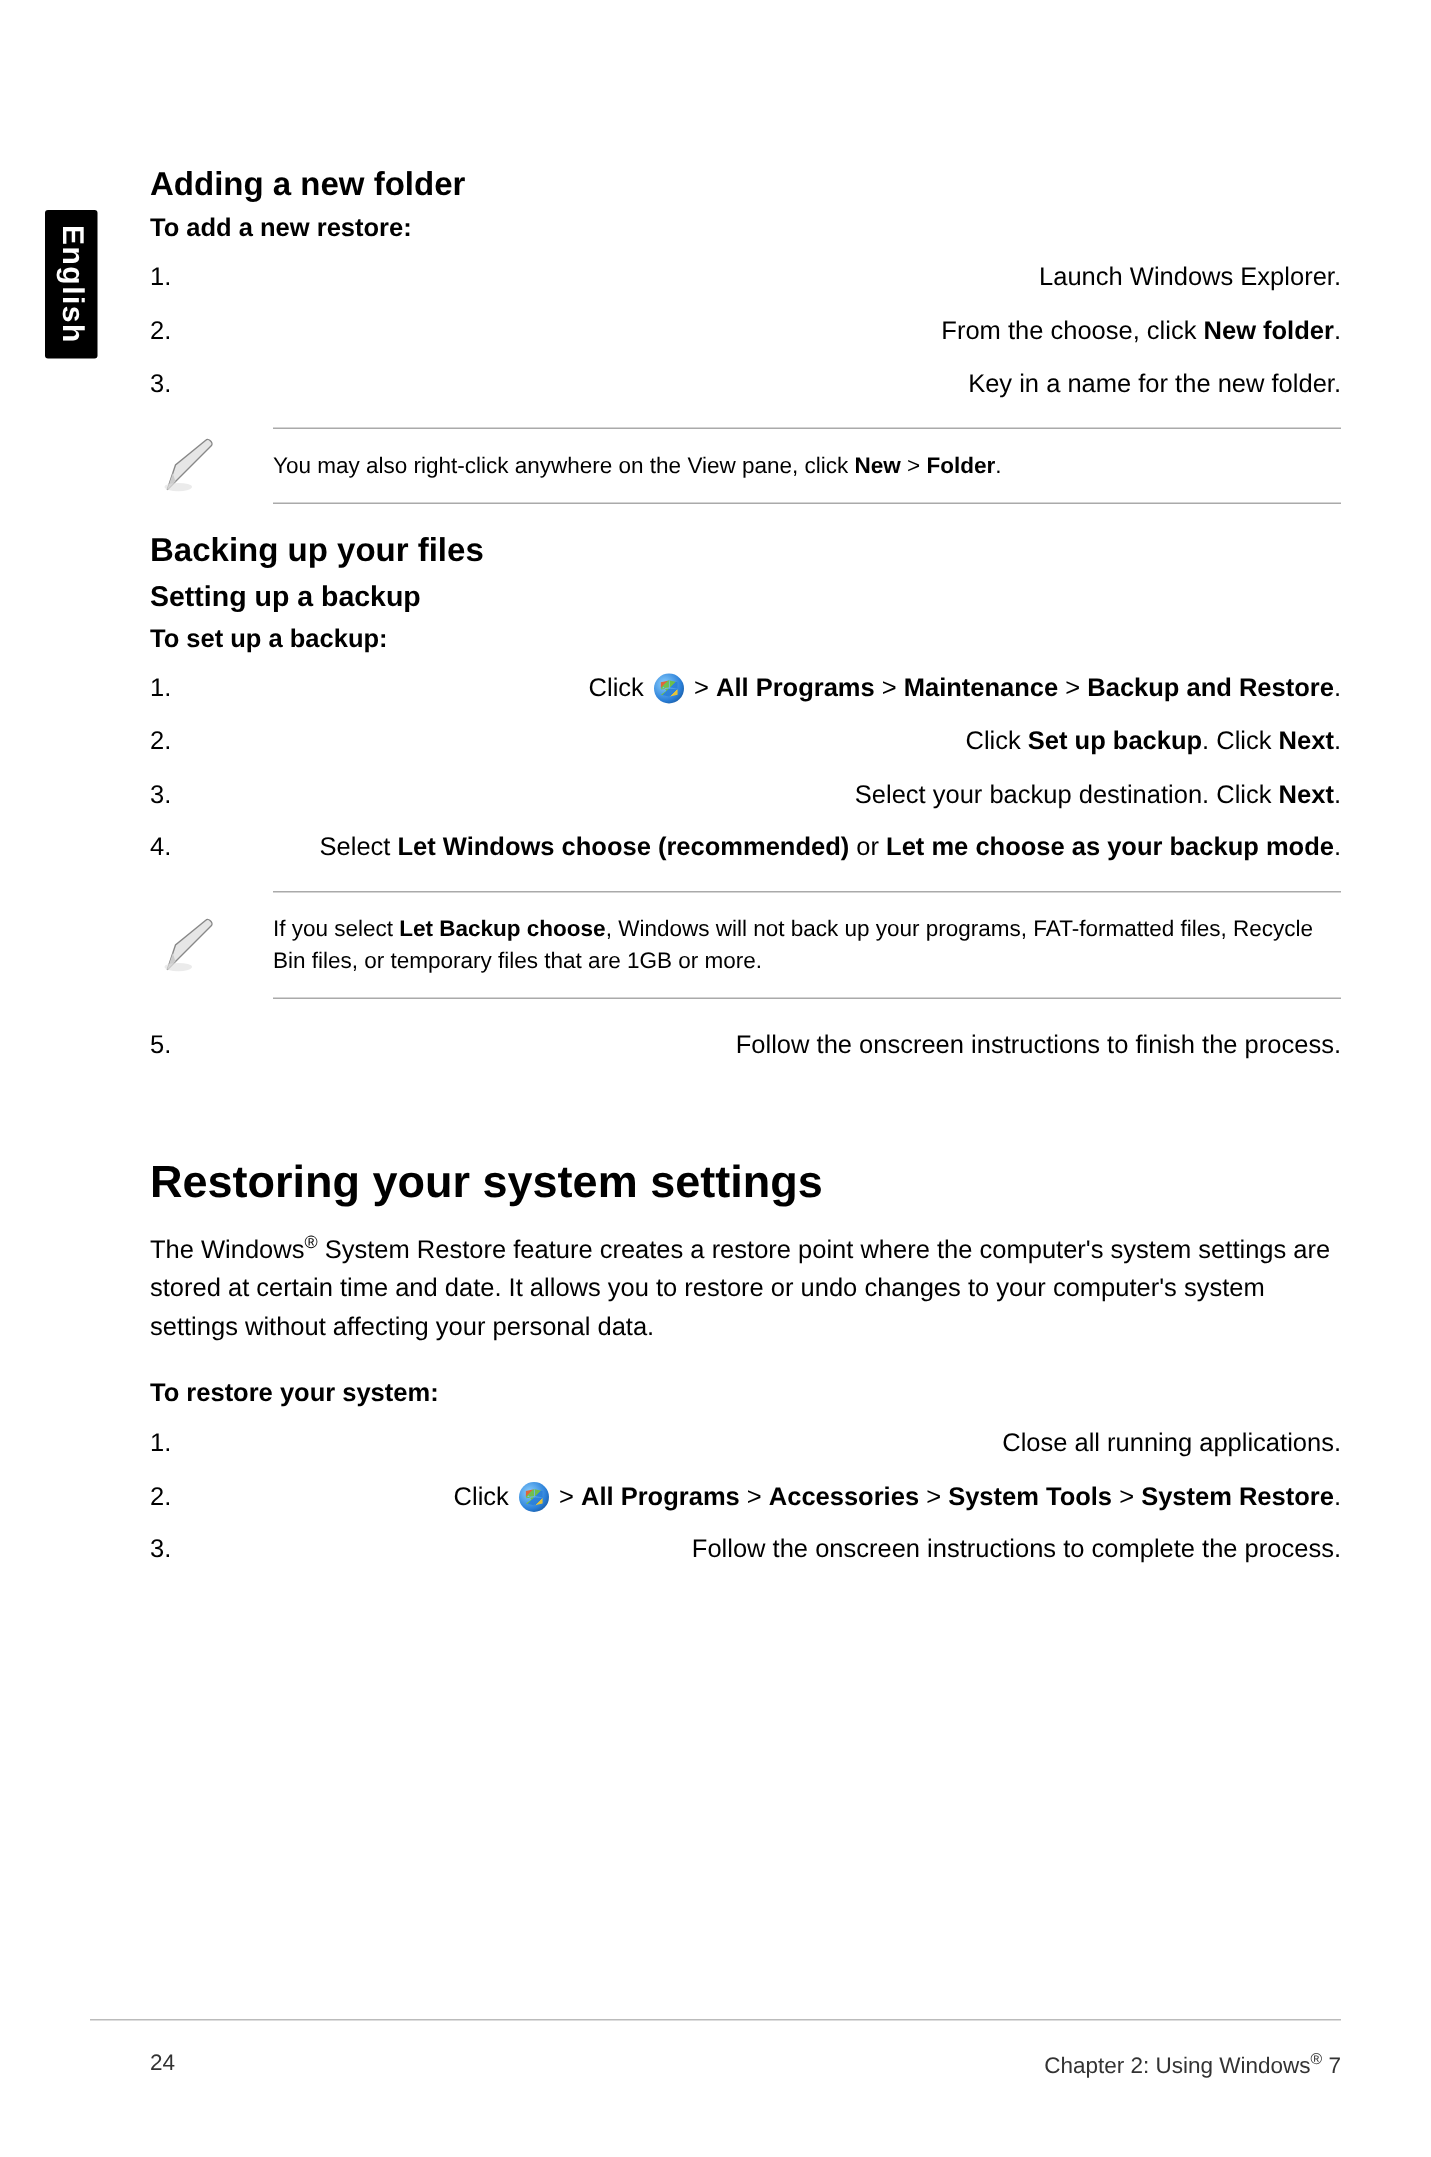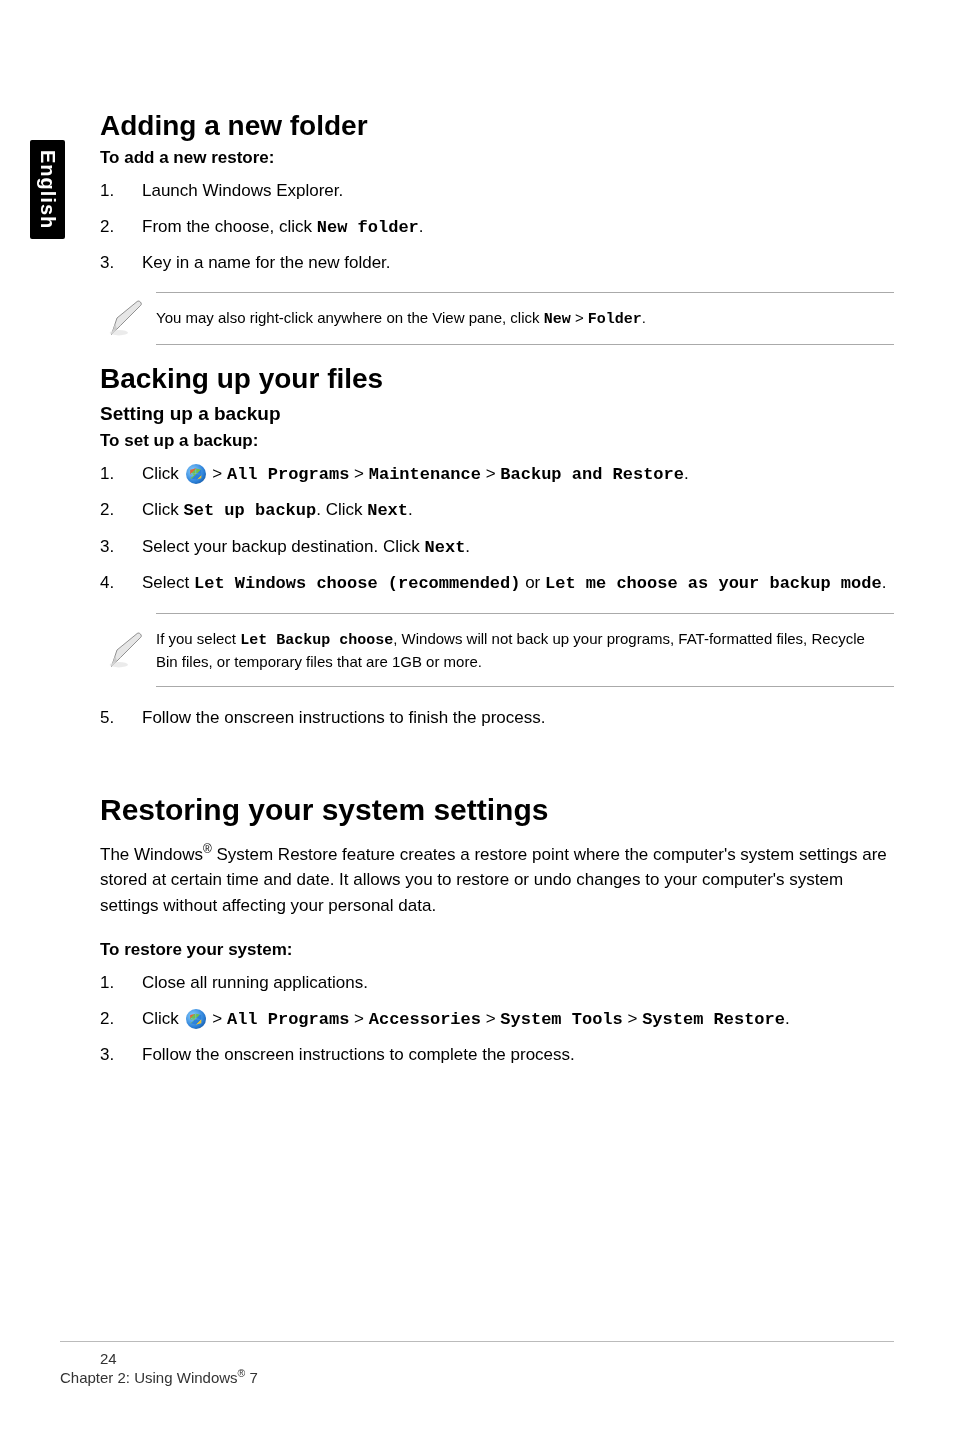--- a/index.html
+++ b/index.html
@@ -1,38 +1,38 @@
 <!DOCTYPE html>
 <html><head>
 <meta charset="utf-8">
 <style>
   * { box-sizing: border-box; margin: 0; padding: 0; }
   html, body { width: 954px; height: 1438px; background: #fff; font-family: Arial, Helvetica, sans-serif; color: #000; }
   .page { position: relative; width: 954px; height: 1438px; padding: 110px 60px 60px 60px; }
   .side-tab { position: absolute; top: 140px; left: 30px; background: #000; color: #fff; padding: 10px 6px; font-weight: bold; font-size: 20px; writing-mode: vertical-rl; text-orientation: mixed; letter-spacing: 1px; border-radius: 2px; }
   .content { margin-left: 40px; }
-  h2.sec { font-size: 28px; font-weight: bold; margin-bottom: 6px; }
+  h2.sec { font-size: 22px; font-weight: bold; margin-bottom: 6px; }
   h3.sub { font-size: 19px; font-weight: bold; margin-top: 8px; margin-bottom: 6px; }
   .bold-line { font-weight: bold; font-size: 17px; margin-bottom: 10px; }
   ol.steps { list-style: none; counter-reset: step; padding-left: 0; }
   ol.steps > li { display: flex; align-items: flex-start; font-size: 17px; line-height: 1.5; margin-bottom: 10px; }
   ol.steps > li .num { width: 42px; flex: 0 0 42px; }
-  ol.steps > li .body { flex: 1; }
-  .note-row { display: flex; align-items: center; margin: 16px 0 18px 0; }
+  ol.steps > li .body { flex: 1; text-align: right; }
+  .note-row { display: flex; align-items: center; margin: 16px 0 18px 0; gap: 26px; }
   .note-icon { width: 56px; flex: 0 0 56px; display: flex; justify-content: center; }
   .note-box { flex: 1; border-top: 1px solid #aaa; border-bottom: 1px solid #aaa; padding: 14px 8px 14px 0; font-size: 15px; line-height: 1.4; }
   h1.big { font-size: 30px; font-weight: bold; margin-top: 63px; margin-bottom: 14px; }
   p.para { font-size: 17px; line-height: 1.5; margin-bottom: 22px; }
   sup { font-size: 0.7em; }
   .win-icon { display: inline-block; width: 20px; height: 20px; vertical-align: middle; border-radius: 50%; background: radial-gradient(circle at 35% 35%, #8bd0ff 0%, #2a7fd8 60%, #0a3d78 100%); position: relative; margin: 0 2px; }
   .win-icon::after { content: ""; position: absolute; left: 4px; top: 4px; width: 12px; height: 12px; background: linear-gradient(135deg,#e85c24 0 25%,#6fbf3a 25% 50%,#2a7fd8 50% 75%,#f6c927 75% 100%); clip-path: polygon(5% 15%, 50% 5%, 50% 45%, 5% 50%, 5% 15%, 55% 5%, 98% 15%, 98% 50%, 55% 45%, 55% 5%, 5% 55%, 50% 50%, 50% 95%, 5% 85%, 55% 50%, 98% 55%, 98% 85%, 55% 95%); opacity: 0.9; }
   .pencil-icon { width: 44px; height: 44px; }
-  .footer { position: absolute; bottom: 52px; left: 60px; right: 60px; border-top: 1px solid #bbb; padding-top: 8px; display: flex; justify-content: space-between; font-size: 15px; color: #333; flex-direction: column; }
+  .footer { position: absolute; bottom: 52px; left: 60px; right: 60px; border-top: 1px solid #bbb; padding-top: 20px; display: flex; justify-content: space-between; font-size: 15px; color: #333; }
   .footer .pn { margin-left: 40px; }
-  b, strong { font-weight: bold; font-family: Liberation Mono, monospace; }
+  b, strong { font-weight: bold; }
 </style>
 </head>
 <body>
 
 <div class="page">
 
   <div class="side-tab">English</div>
 
   <div class="content">
 

